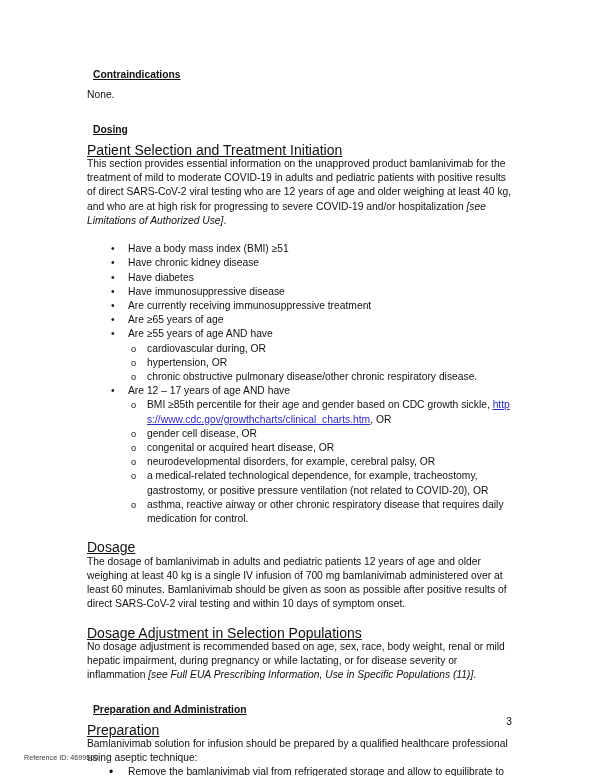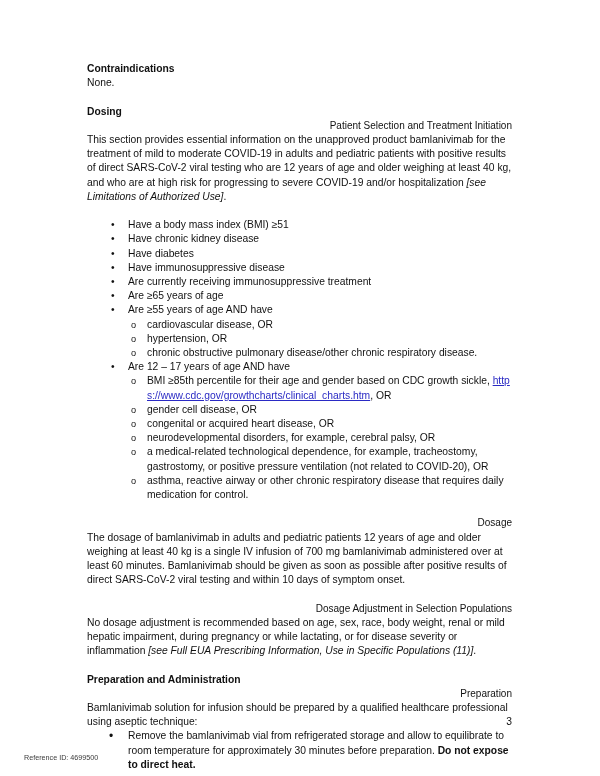--- a/index.html
+++ b/index.html
@@ -25,27 +25,28 @@
   .content {
     position: absolute;
     left: 87px;
     top: 62px;
     width: 425px;
   }
   .h-bold {
     font-weight: bold;
     font-size: 10.3px;
     line-height: 14.2px;
-    margin: 0;
+    margin: 6px;
+    text-decoration: underline;
   }
   .h-underline {
-    font-size: 10px;
-    line-height: 14.2px;
-    margin: 0;
-    text-align: right;
+    text-decoration: underline;
+    font-size: 14px;
+    line-height: 14.2px;
+    margin: 0;
   }
   p.body {
     font-size: 10.3px;
     line-height: 14.2px;
     margin: 0;
     text-align: left;
   }
   .spacer-line {
     height: 14.2px;
   }
@@ -154,21 +155,21 @@
 
     <ul class="lvl1">
       <li><span class="bullet">•</span><span>Have a body mass index (BMI) ≥51</span></li>
       <li><span class="bullet">•</span><span>Have chronic kidney disease</span></li>
       <li><span class="bullet">•</span><span>Have diabetes</span></li>
       <li><span class="bullet">•</span><span>Have immunosuppressive disease</span></li>
       <li><span class="bullet">•</span><span>Are currently receiving immunosuppressive treatment</span></li>
       <li><span class="bullet">•</span><span>Are ≥65 years of age</span></li>
       <li><span class="bullet">•</span><span>Are ≥55 years of age AND have</span>
         <ul class="lvl2">
-          <li><span class="obullet">o</span><span>cardiovascular disease, OR</span></li>
+          <li><span class="obullet">o</span><span>cardiovascular during, OR</span></li>
           <li><span class="obullet">o</span><span>hypertension, OR</span></li>
           <li><span class="obullet">o</span><span>chronic obstructive pulmonary disease/other chronic respiratory disease.</span></li>
         </ul>
       </li>
       <li><span class="bullet">•</span><span>Are 12 – 17 years of age AND have</span>
         <ul class="lvl2">
           <li><span class="obullet">o</span><span>BMI ≥85th percentile for their age and gender based on CDC growth sickle, </span><a class="link" href="#">https://www.cdc.gov/growthcharts/clinical_charts.htm</a><span>, OR</span></li>
           <li><span class="obullet">o</span><span>gender cell disease, OR</span></li>
           <li><span class="obullet">o</span><span>congenital or acquired heart disease, OR</span></li>
           <li><span class="obullet">o</span><span>neurodevelopmental disorders, for example, cerebral palsy, OR</span></li>

